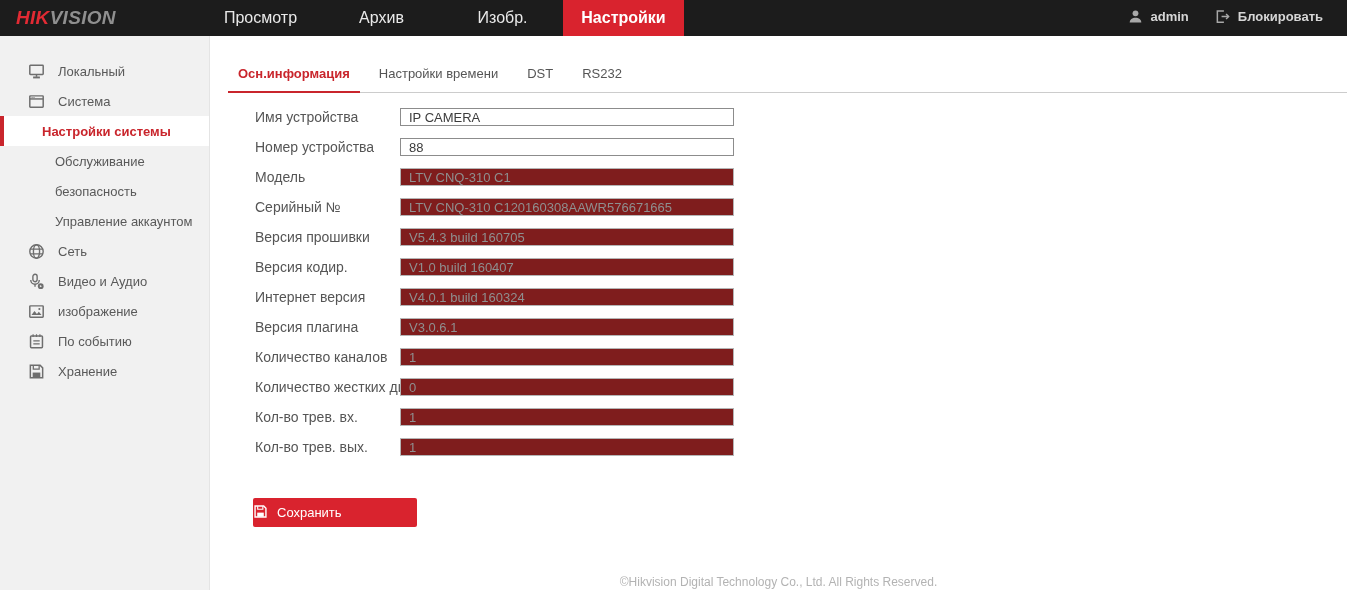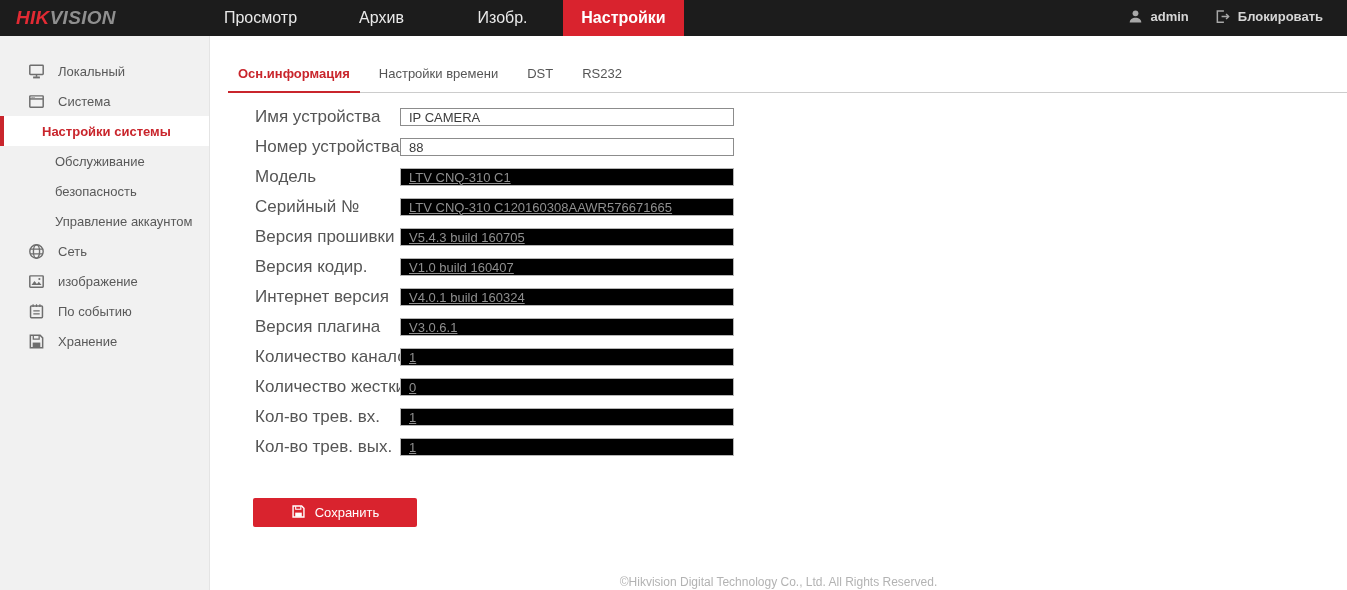--- a/index.html
+++ b/index.html
@@ -25,27 +25,27 @@
   .side-item.sub.active { background:#fff; border-left:4px solid #c9252c; padding-left:38px; color:#c9252c; font-weight:bold; }
 
   
   .content { flex:1; position:relative; background:#fff; }
   .tabs { margin-left:18px; display:flex; border-bottom:1px solid #ccc; height:57px; align-items:flex-end; }
   .tab { padding:0 10px 10px 10px; font-size:13px; color:#555; margin-right:9px; border-bottom:2px solid transparent; margin-bottom:-1px; cursor:pointer; white-space:nowrap; }
   .tab.active { color:#c9252c; font-weight:bold; border-bottom-color:#c9252c; }
 
   .form { padding-top:9px; }
   .row { display:flex; align-items:center; height:30px; padding-left:45px; }
-  .row label { width:145px; font-size:17px; color:#555; flex-shrink:0; white-space:nowrap; overflow:hidden; }
+  .row label { width:145px; font-size:14px; color:#555; flex-shrink:0; white-space:nowrap; overflow:hidden; }
   .row input { width:334px; height:18px; font-size:13px; font-family:"Liberation Sans", sans-serif; padding:0 8px; outline:none; }
   input.editable { border:1px solid #8c8c8c; background:#fff; color:#3c3c3c; }
-  input.readonly { border:1px solid #b5b5b5; background:#000000; color:#8f8f8f;text-decoration:underline; }
+  input.readonly { border:1px solid #b5b5b5; background:#7f1d1d; color:#8f8f8f; }
 
   .save-area { margin-top:36px; padding-left:43px; }
-  .save-btn { width:164px; height:29px; background:#d9232e; color:#fff; border:none; border-radius:2px; font-size:13px; font-family:"Liberation Sans", sans-serif; display:flex; align-items:center; justify-content:center; gap:9px; cursor:pointer; }
+  .save-btn { width:164px; height:29px; background:#d9232e; color:#fff; border:none; border-radius:2px; font-size:13px; font-family:"Liberation Sans", sans-serif; display:flex; align-items:center; gap:9px; cursor:pointer; }
 
   .footer { position:absolute; left:0; right:0; bottom:1px; text-align:center; color:#b3b3b3; font-size:12px; }
 </style>
 </head>
 <body>
 
 <div class="topbar">
   <div class="logo">
     <span class="hik">HIK</span>
       <span class="vision">VISION</span>
@@ -116,20 +116,32 @@
     </div>
     <div class="side-item">
       <span class="sicon">
         <svg width="17" height="17" viewBox="0 0 16 16" fill="none" stroke="#6e6e6e" stroke-width="1.3">
             <circle cx="8" cy="8" r="6.3"></circle>
             <ellipse cx="8" cy="8" rx="2.9" ry="6.3"></ellipse>
             <path d="M2 5.8h12M2 10.2h12"></path>
           </svg>
       </span>
       <span>Сеть</span>
+    </div>
+    <div class="side-item">
+      <span class="sicon">
+        <svg width="17" height="17" viewBox="0 0 16 16" fill="none" stroke="#6e6e6e" stroke-width="1.3">
+            <rect x="4.6" y="1.2" width="4" height="7" rx="2"></rect>
+            <path d="M2.6 6.6a4 4 0 0 0 8 0"></path>
+            <path d="M6.6 10.6v2.4"></path>
+            <circle cx="12" cy="12.4" r="2.7" fill="#6e6e6e" stroke="none"></circle>
+            <path d="M11.2 11.3l2 1.1-2 1.1z" fill="#f1f1f1" stroke="none"></path>
+          </svg>
+      </span>
+      <span>Видео и Аудио</span>
     </div>
     <div class="side-item">
       <span class="sicon">
         <svg width="17" height="17" viewBox="0 0 16 16" fill="none" stroke="#6e6e6e" stroke-width="1.4">
             <rect x="1.7" y="2.7" width="12.6" height="10.6" rx="0.6"></rect>
             <path d="M3.3 11.2l2.8-3.6 2.3 2.7 1.8-2 2.5 2.9z" fill="#6e6e6e" stroke="none"></path>
             <circle cx="10.7" cy="5.6" r="1" fill="#6e6e6e" stroke="none"></circle>
           </svg>
       </span>
       <span>изображение</span>

